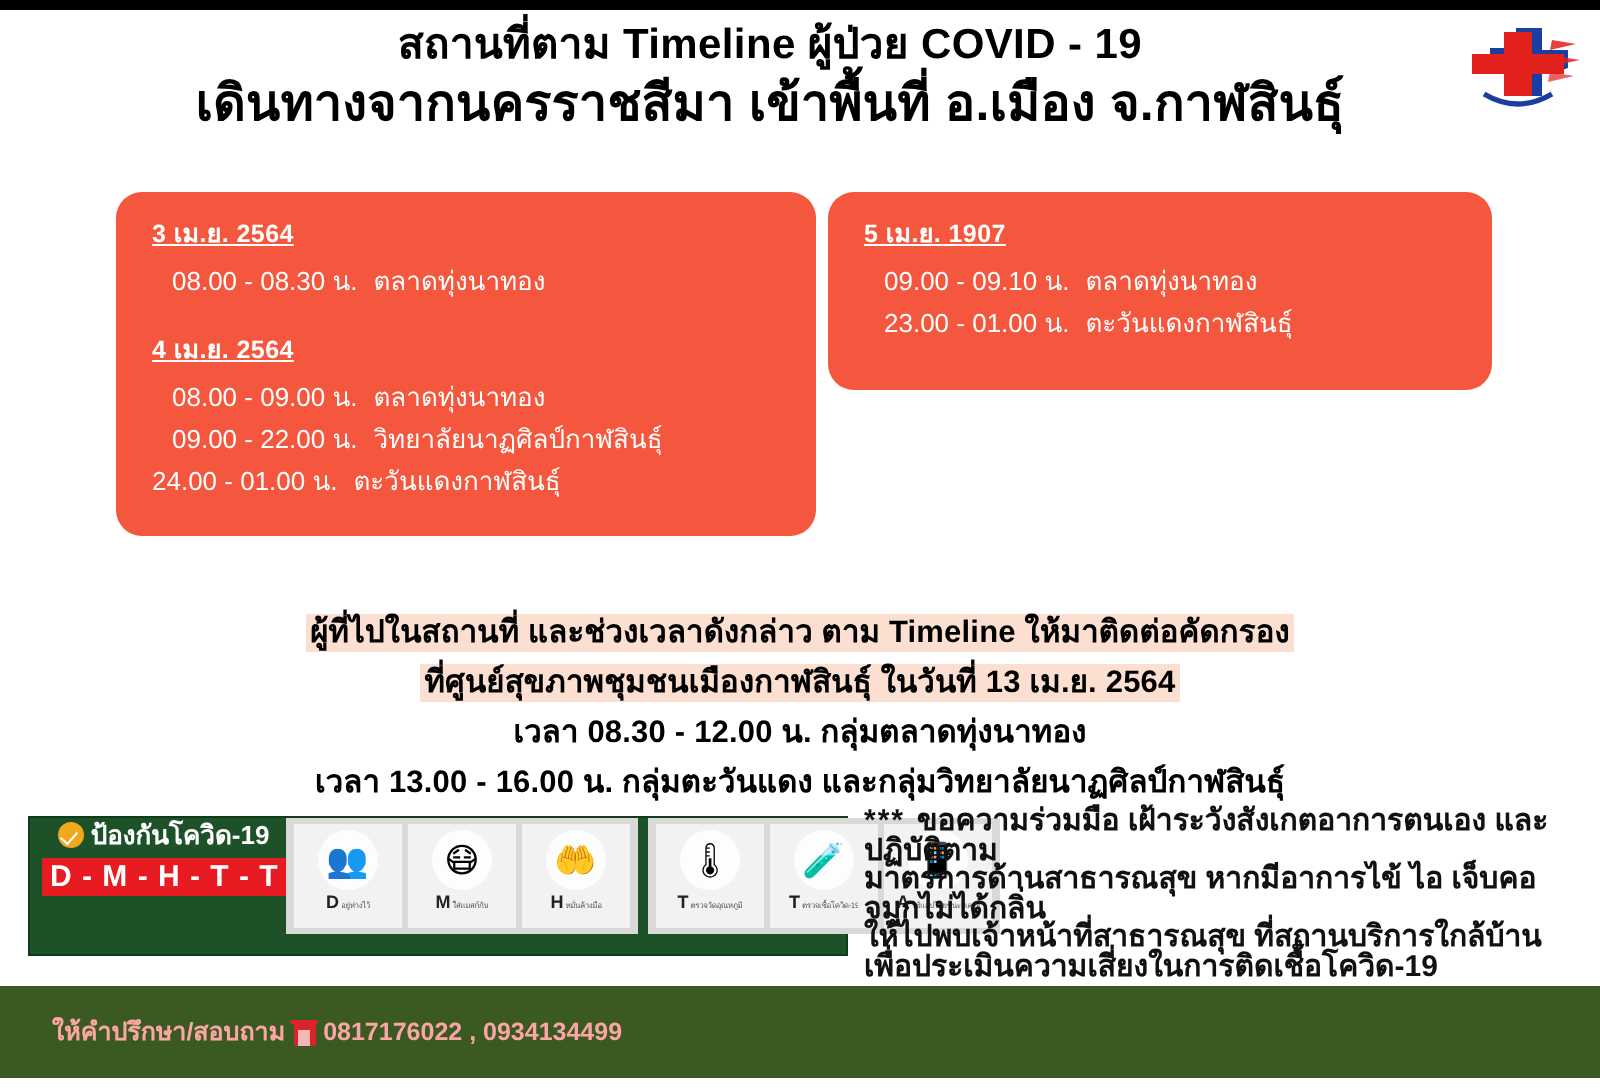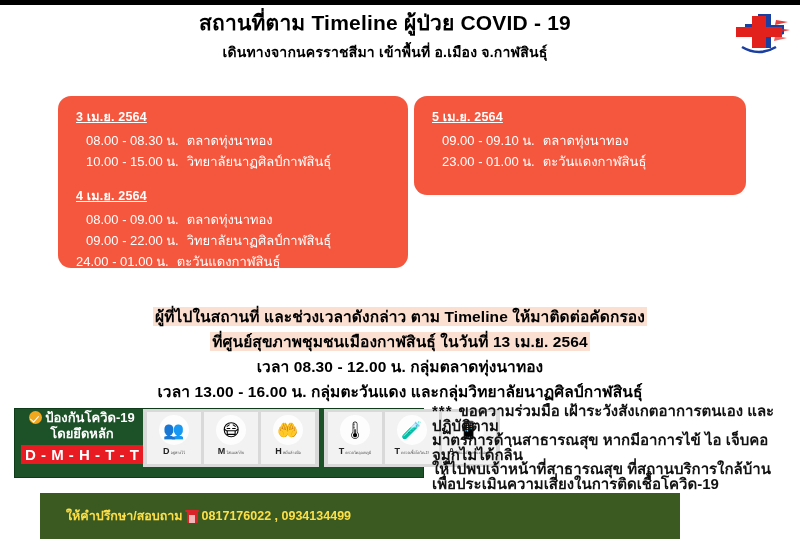--- a/index.html
+++ b/index.html
@@ -29,21 +29,21 @@
     width: 800px;
     text-align: center;
     padding: 0 90px 0 60px;
   }
   .title-line1 {
     font-size: 21px; font-weight: bold;
     line-height: 29px;
     letter-spacing: .2px;
   }
   .title-line2 {
-    font-size: 14px; font-weight: bold;
+    font-size: 25px; font-weight: bold;
     line-height: 30px;
     letter-spacing: .2px;
   }
 
   
   .logo {
     position: absolute; right: 10px; top: 10px;
     width: 62px; height: 48px;
   }
 
@@ -176,24 +176,23 @@
     font-size: 15px;
     font-weight: bold;
     line-height: 14.5px;
     color: #111;
   }
   .advisory .stars { letter-spacing: 1px; margin-right: 6px; }
 
   
   .footer {
     position: absolute; left: 0; top: 493px;
-    width: 640px; height: 46px;
+    width: 800px; height: 46px;
     background: #3a5a21;
-    color: #fde047;
-    margin-left: 40px;
+    color: #fca5a5;
   }
   .foot-left {
     position: absolute; left: 26px; top: 13px;
     font-size: 12.5px; font-weight: bold;
     white-space: nowrap;
     display: flex; align-items: center; gap: 4px;
   }
   .tel-icon {
     display: inline-block; width: 11px; height: 13px;
     background: #d9252a;
@@ -238,43 +237,40 @@
   </svg>
 </div>
 
 <div class="card card-left">
 
   <div class="day-block">
     <div class="day-head">3 เม.ย. 2564</div>
     <div class="entry">
       <span class="tm">08.00 - 08.30 น.</span><span class="pl">ตลาดทุ่งนาทอง</span>
     </div>
-    <div class="entry">
-      <span class="tm">10.00 - 15.00 น.</span><span class="pl">วิทยาลัยนาฏศิลป์กาฬสินธุ์</span>
-    </div>
   </div>
 
   <div class="day-block">
     <div class="day-head">4 เม.ย. 2564</div>
     <div class="entry">
       <span class="tm">08.00 - 09.00 น.</span><span class="pl">ตลาดทุ่งนาทอง</span>
     </div>
     <div class="entry">
       <span class="tm">09.00 - 22.00 น.</span><span class="pl">วิทยาลัยนาฏศิลป์กาฬสินธุ์</span>
     </div>
     <div class="entry nopad">
       <span class="tm">24.00 - 01.00 น.</span><span class="pl">ตะวันแดงกาฬสินธุ์</span>
     </div>
   </div>
 
 </div>
 
 <div class="card card-right">
   <div class="day-block">
-    <div class="day-head">5 เม.ย. 2564</div>
+    <div class="day-head">5 เม.ย. 1907</div>
     <div class="entry">
       <span class="tm">09.00 - 09.10 น.</span><span class="pl">ตลาดทุ่งนาทอง</span>
     </div>
     <div class="entry">
       <span class="tm">23.00 - 01.00 น.</span><span class="pl">ตะวันแดงกาฬสินธุ์</span>
     </div>
   </div>
 </div>
 
 <div class="notice">
@@ -283,21 +279,20 @@
   <div class="ln">เวลา 08.30 - 12.00 น. กลุ่มตลาดทุ่งนาทอง</div>
   <div class="ln">เวลา 13.00 - 16.00 น. กลุ่มตะวันแดง และกลุ่มวิทยาลัยนาฏศิลป์กาฬสินธุ์</div>
 </div>
 
 <div class="dmhtta">
 
   <div class="dm-left">
     <div class="dm-l1">
       <span class="dm-check"></span><span>ป้องกันโควิด-19</span>
     </div>
-    <div class="dm-l2">โดยยึดหลัก</div>
     <span class="dm-letters">D - M - H - T - T - A</span>
   </div>
 
   <div class="dm-icons">
     <div class="icon-group">
       <div class="icon-card">
         <div class="icon-art">👥</div>
         <div class="icon-cap">
           <b>D</b>
             <span class="sub">อยู่ห่างไว้</span>

